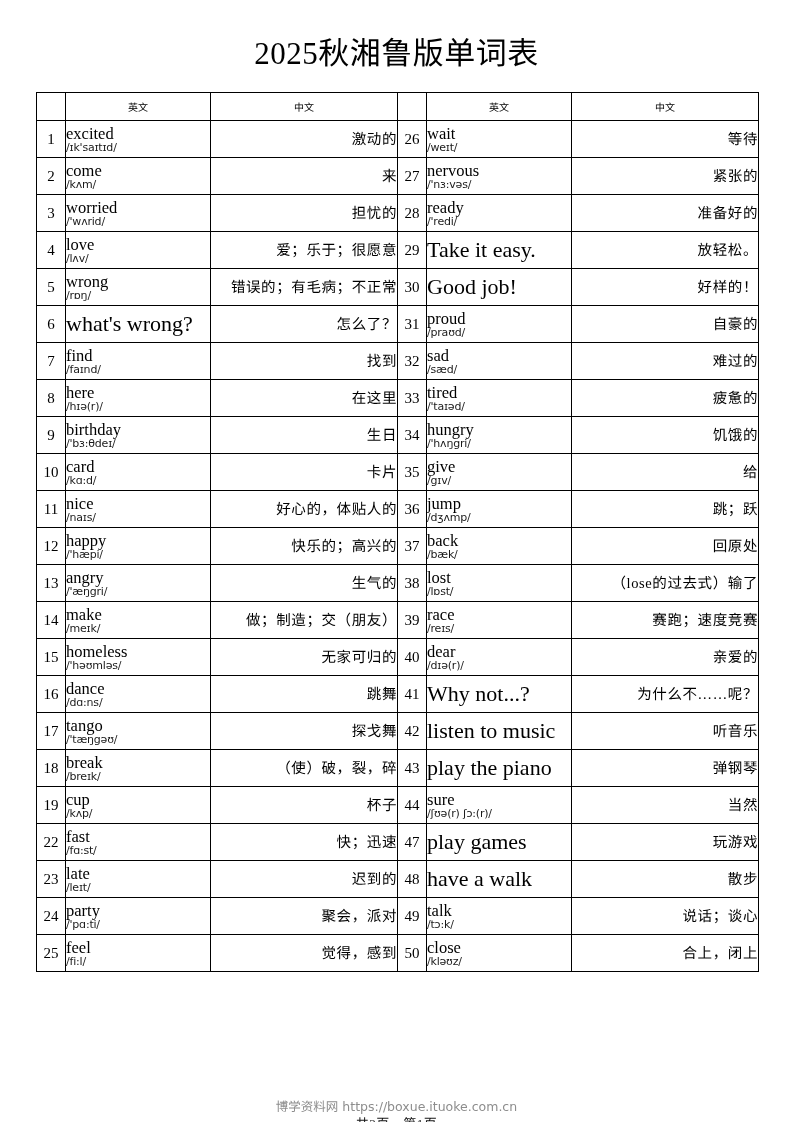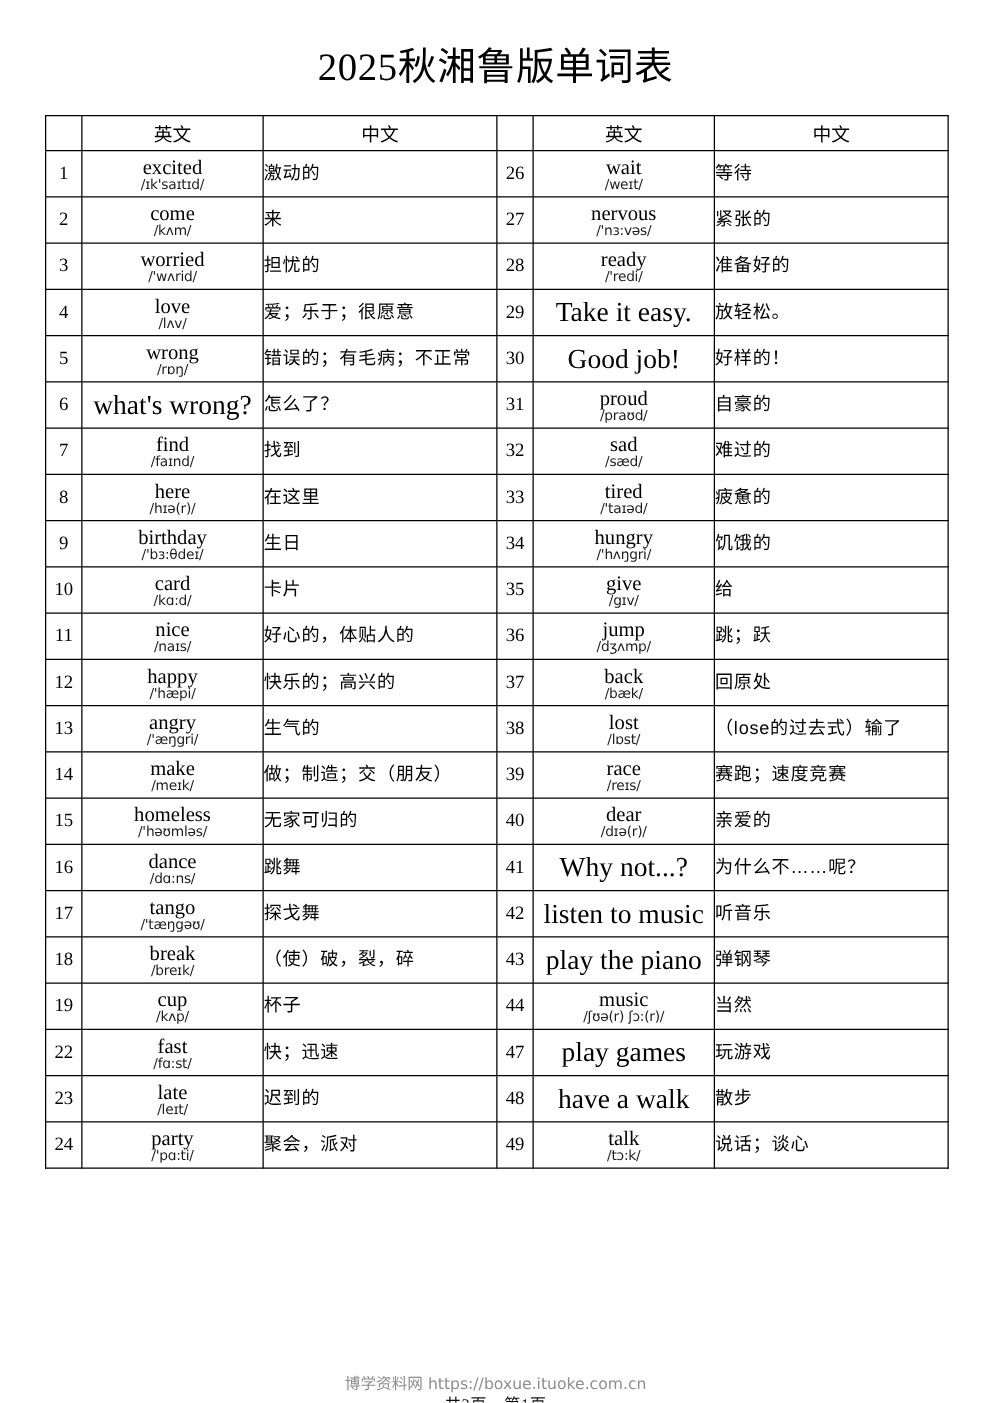--- a/index.html
+++ b/index.html
@@ -61,42 +61,42 @@
     background: #fff;
   }
 
   
   col.c-num  { width: 29px; }
   col.c-eng  { width: 145px; }
   col.c-chn  { width: 187px; }
 
   thead th {
     height: 27px;
-    font-size: 15px;
+    font-size: 10px;
     font-weight: 400;
     text-align: center;
     font-family: "Liberation Serif", "DejaVu Serif", serif;
     color: #000;
     margin-top: 32px;
   }
 
   tbody tr { height: 37px; }
 
   td.num {
     text-align: center;
     font-size: 15px;
     line-height: 1.1;
     font-family: "Liberation Serif", "DejaVu Serif", serif;
     color: #000;
     padding: 0 1px;
   }
 
   td.eng {
     padding: 1px 0 1px 6px;
-    text-align: center;
+    text-align: left;
   }
   .eng-word {
     display: block;
     font-family: "Liberation Serif", "DejaVu Serif", serif;
     font-size: 16.5px;
     line-height: 17px;
     color: #000;
     white-space: nowrap;
   }
   .eng-ipa {
@@ -110,22 +110,22 @@
   }
   .eng-ipa:empty { display: none; }
   
   td.eng.phrase .eng-word {
     font-size: 22px;
     line-height: 20px;
   }
 
   td.chn {
     padding: 2px 0 2px 9px;
-    text-align: left;
-    font-family: Liberation Sans, sans-serif;
+    text-align: right;
+    font-family: Liberation Serif, serif;
     font-size: 14.5px;
     line-height: 19px;
     color: #000;
     letter-spacing: 0.6px;
     margin-left: 10px;
   }
 
   
   .footer {
     position: absolute;
@@ -427,21 +427,21 @@
           </tr>
           <tr>
             <td class="num">19</td>
             <td class="eng">
               <span class="eng-word">cup</span>
               <span class="eng-ipa">/kʌp/</span>
             </td>
             <td class="chn">杯子</td>
             <td class="num">44</td>
             <td class="eng">
-              <span class="eng-word">music</span>
+              <span class="eng-word">sure</span>
               <span class="eng-ipa">/ʃʊə(r) ʃɔ:(r)/</span>
             </td>
             <td class="chn">当然</td>
           </tr>
           <tr>
             <td class="num">22</td>
             <td class="eng">
               <span class="eng-word">fast</span>
               <span class="eng-ipa">/fɑ:st/</span>
             </td>
@@ -471,20 +471,34 @@
               <span class="eng-word">party</span>
               <span class="eng-ipa">/'pɑ:ti/</span>
             </td>
             <td class="chn">聚会，派对</td>
             <td class="num">49</td>
             <td class="eng">
               <span class="eng-word">talk</span>
               <span class="eng-ipa">/tɔ:k/</span>
             </td>
             <td class="chn">说话；谈心</td>
+          </tr>
+          <tr>
+            <td class="num">25</td>
+            <td class="eng">
+              <span class="eng-word">feel</span>
+              <span class="eng-ipa">/fi:l/</span>
+            </td>
+            <td class="chn">觉得，感到</td>
+            <td class="num">50</td>
+            <td class="eng">
+              <span class="eng-word">close</span>
+              <span class="eng-ipa">/kləʊz/</span>
+            </td>
+            <td class="chn">合上，闭上</td>
           </tr>
         </tbody>
     </table>
   </div>
 
   <div class="footer">
     <div class="watermark">博学资料网 https://boxue.ituoke.com.cn</div>
     <div class="page-no">共3页，第1页</div>
   </div>
 

